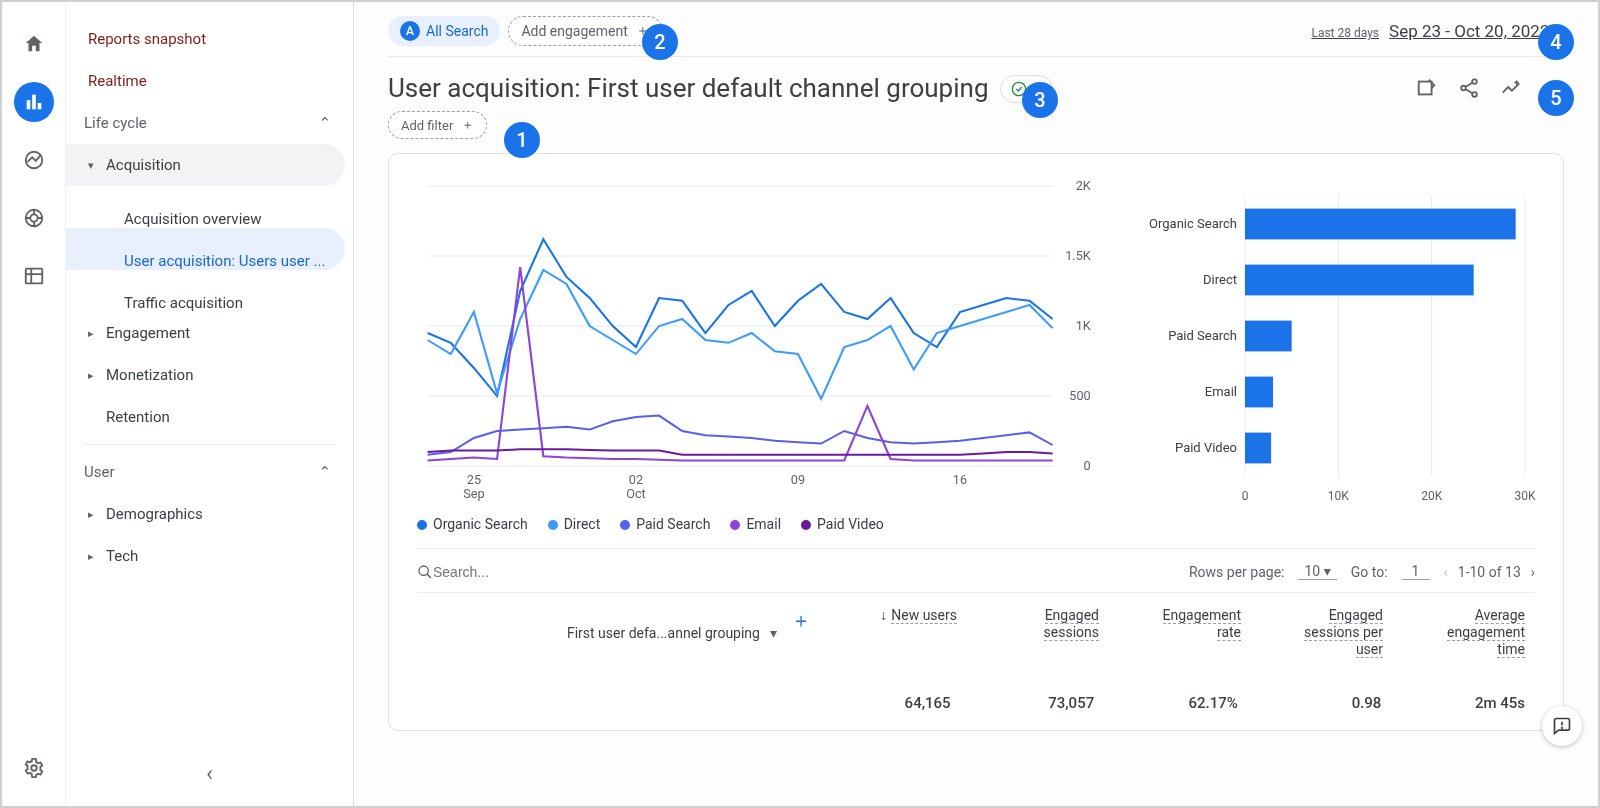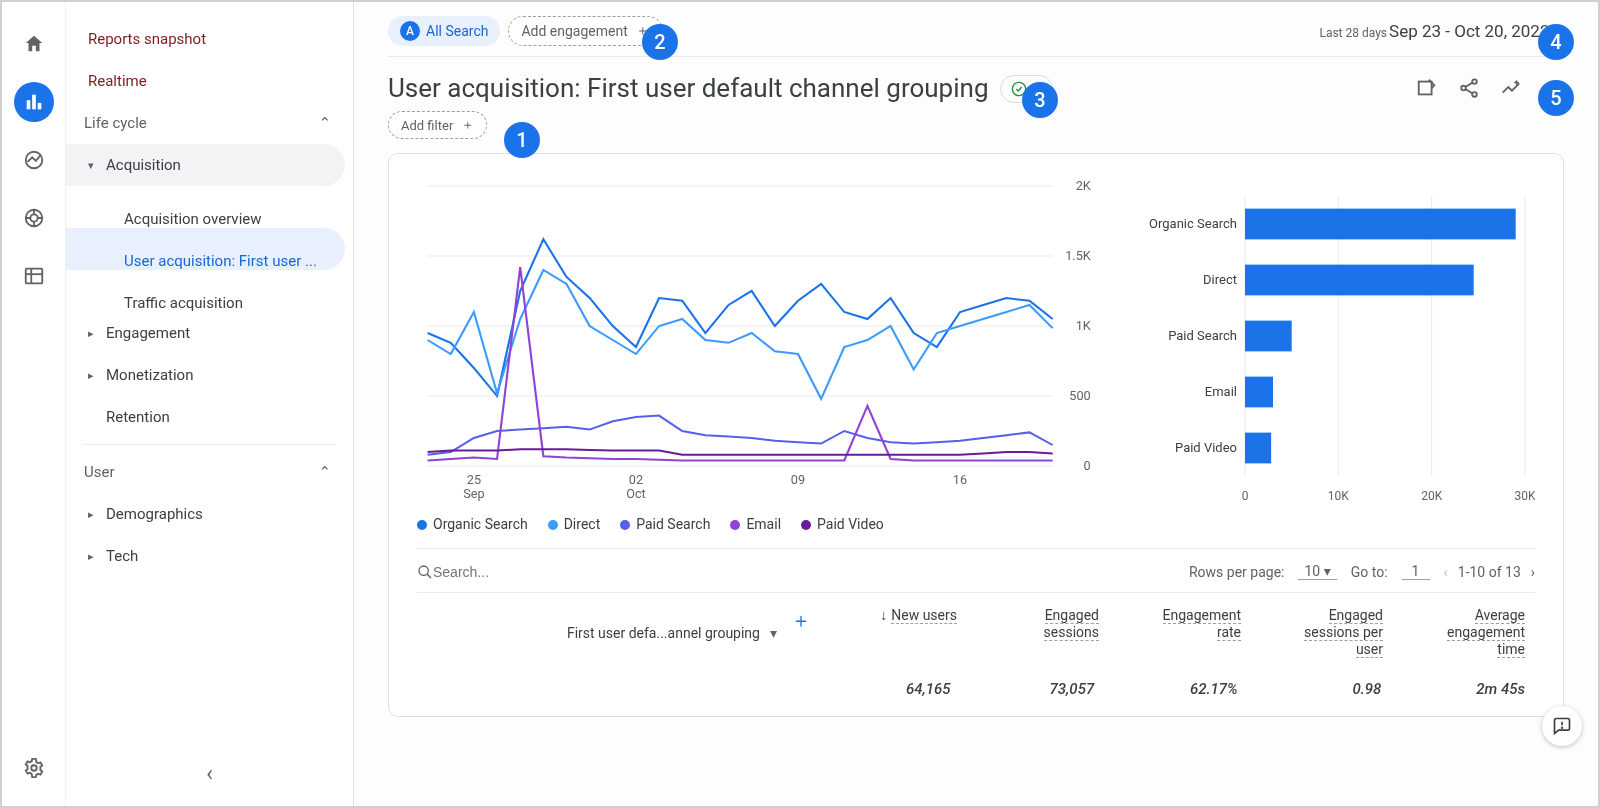--- a/index.html
+++ b/index.html
@@ -26,21 +26,21 @@
   .side-divider { border: none; border-top: 1px solid #e8eaed; margin: 6px 18px; }
   .collapse-caret { position: absolute; bottom: 20px; left: 50%; transform: translateX(-50%); color: #5f6368; font-size: 22px; cursor: pointer; }
 
   
   .main { position: absolute; left: 352px; right: 0; top: 0; bottom: 0; background: #fdfdfd; overflow: hidden; }
   .topbar { display: flex; align-items: center; padding: 14px 34px 10px 34px; gap: 8px; }
   .chip { display: inline-flex; align-items: center; height: 30px; border-radius: 16px; padding: 0 12px; font-size: 14px; color: #1967d2; background: #e8f0fe; gap: 6px; }
   .chip .a-badge { background: #1a73e8; color: #fff; border-radius: 50%; width: 20px; height: 20px; display: inline-flex; align-items: center; justify-content: center; font-size: 12px; font-weight: 500; }
   .chip.dashed { border: 1px dashed #9aa0a6; background: #fff; color: #5f6368; gap: 8px; }
   .chip.dashed .plus { color: #5f6368; }
-  .date-area { margin-left: auto; display: flex; align-items: baseline; gap: 2px; }
+  .date-area { margin-left: auto; display: flex; align-items: baseline; gap: 10px; text-decoration: underline; }
   .date-hint { font-size: 12px; color: #5f6368; }
   .date-range { font-size: 17px; color: #3c4043; display: flex; align-items: center; gap: 6px; cursor: pointer; }
   .hr-top { border: none; border-top: 1px solid #e8eaed; margin: 0 34px; }
 
   .titlebar { display: flex; align-items: flex-end; padding: 16px 34px 4px 34px; gap: 12px; }
   .page-title { font-size: 26px; font-weight: 400; color: #3c4043; }
   .status-pill { border: 1px solid #dadce0; border-radius: 16px; height: 28px; display: flex; align-items: center; padding: 0 10px; gap: 6px; cursor: pointer; }
   .title-actions { margin-left: auto; display: flex; gap: 20px; }
   .title-actions .ticon { color: #5f6368; cursor: pointer; }
   .title-actions svg { width: 22px; height: 22px; }
@@ -65,21 +65,21 @@
   .table-head { display: flex; border-top: 1px solid #e8eaed; margin-top: 12px; padding-top: 14px; font-size: 14px; }
   .table-head .dimcol { flex: 0 0 360px; display: flex; align-items: center; justify-content: flex-end; gap: 10px; color: #3c4043; }
   .table-head .dimcol .dd { color: #5f6368; }
   .table-head .plus-col { color: #1a73e8; font-size: 20px; padding: 0 14px; cursor: pointer; }
   .table-head .mcol { flex: 1; text-align: right; padding: 0 10px; }
   .mcol .h1 { color: #3c4043; border-bottom: 1px dashed #9aa0a6; display: inline-block; }
   .mcol .h2 { color: #3c4043; border-bottom: 1px dashed #9aa0a6; display: inline-block; }
   .mcol .h3 { color: #3c4043; border-bottom: 1px dashed #9aa0a6; display: inline-block; }
   .mcol.sorted .arrow { margin-right: 4px; }
 
-  .table-row1 { display: flex; margin-top: 22px; font-size: 15px; font-weight: 500; font-style: italic; }
+  .table-row1 { display: flex; margin-top: 36px; font-size: 15px; font-weight: 500; }
   .table-row1 .dimcol { flex: 0 0 360px; }
   .table-row1 .plus-col { padding: 0 14px; width: 40px; }
   .table-row1 .mcol { flex: 1; text-align: right; padding: 0 10px; }
 
   
   .badge-num { position: absolute; width: 36px; height: 36px; border-radius: 50%; background: #1a73e8; color: #fff; font-size: 20px; font-weight: 500; display: flex; align-items: center; justify-content: center; z-index: 50; }
 
   
   .feedback { position: absolute; right: 16px; bottom: 60px; width: 40px; height: 40px; border-radius: 50%; background: #fff; box-shadow: 0 1px 4px rgba(0,0,0,.25); display: flex; align-items: center; justify-content: center; color: #3c4043; cursor: pointer; }
 </style>
@@ -142,21 +142,21 @@
   </div>
 
   <div class="side-sub pill-active-parent">
     <span class="side-sub-arrow">▾</span>
     <span>Acquisition</span>
   </div>
   <div class="side-subsub">
       <span>Acquisition overview</span>
     </div>
   <div class="side-subsub pill-active">
-      <span>User acquisition: First user ...</span>
+      <span>User acquisition: Users user ...</span>
     </div>
   <div class="side-subsub">
       <span>Traffic acquisition</span>
     </div>
 
   <div class="side-sub">
     <span class="side-sub-arrow">▸</span>
     <span>Engagement</span>
   </div>
   <div class="side-sub">

